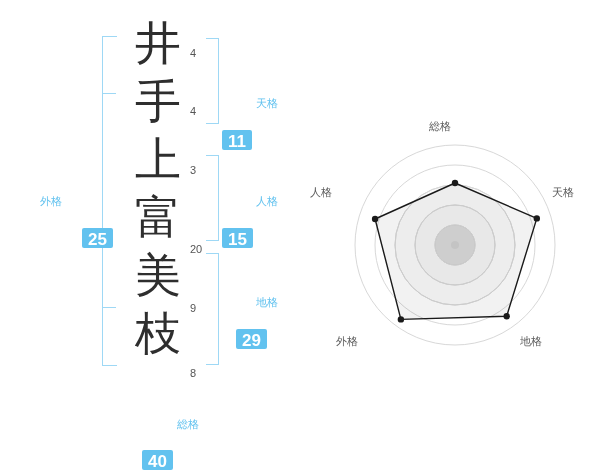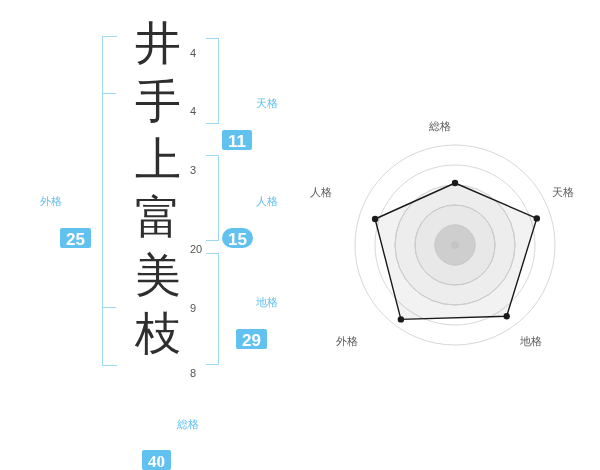--- a/index.html
+++ b/index.html
@@ -115,35 +115,35 @@
     <div class="stroke-num" style="left:190px; top:302px;">9</div>
     <div class="stroke-num" style="left:190px; top:367px;">8</div>
 
     <div class="brk" style="left:102px; top:36px; width:14px; height:110px; border-left-width:1px; border-top-width:1px; border-bottom-width:0;"></div>
     <div class="brk" style="left:102px; top:253px; width:14px; height:112px; border-left-width:1px; border-bottom-width:1px;"></div>
     <div class="brk" style="left:102px; top:145px; width:1px; height:110px; border-left-width:1px;"></div>
     <div class="brk" style="left:102px; top:93px; width:14px; height:1px; border-top-width:1px;"></div>
     <div class="brk" style="left:102px; top:307px; width:14px; height:1px; border-top-width:1px;"></div>
 
     <div class="badge-label" style="left:40px; top:196px;">外格</div>
-    <div class="badge" style="left:60px; top:188px;">25</div>
+    <div class="badge" style="left:82px; top:188px;">25</div>
 
     <div class="brk" style="left:206px; top:38px; width:12px; height:84px; border-right-width:1px; border-top-width:1px; border-bottom-width:1px;"></div>
     <div class="badge" style="left:222px; top:90px;">11</div>
     <div class="badge-label" style="left:256px; top:98px;">天格</div>
 
     <div class="brk" style="left:206px; top:155px; width:12px; height:84px; border-right-width:1px; border-top-width:1px; border-bottom-width:1px;"></div>
-    <div class="badge" style="left:222px; top:188px;border-radius:11px;">15</div>
+    <div class="badge" style="left:222px; top:188px;">15</div>
     <div class="badge-label" style="left:256px; top:196px;">人格</div>
 
     <div class="brk" style="left:206px; top:253px; width:12px; height:110px; border-right-width:1px; border-top-width:1px; border-bottom-width:1px;"></div>
     <div class="badge" style="left:236px; top:289px;">29</div>
     <div class="badge-label" style="left:256px; top:297px;">地格</div>
 
-    <div class="badge" style="left:142px; top:410px;font-family:Liberation Serif, serif;">40</div>
+    <div class="badge" style="left:142px; top:410px;">40</div>
     <div class="badge-label" style="left:177px; top:419px;">総格</div>
   </div>
 
   <div class="radar-panel">
     <svg id="radar-svg" width="290" height="470" viewBox="0 0 290 470">
         <circle cx="145" cy="245" r="20" fill="#ececec" stroke="#d8d8d8" stroke-width="1"></circle>
         <circle cx="145" cy="245" r="40" fill="none" stroke="#d8d8d8" stroke-width="1"></circle>
         <circle cx="145" cy="245" r="60" fill="none" stroke="#d8d8d8" stroke-width="1"></circle>
         <circle cx="145" cy="245" r="80" fill="none" stroke="#d8d8d8" stroke-width="1"></circle>
         <circle cx="145" cy="245" r="100" fill="none" stroke="#d8d8d8" stroke-width="1"></circle>

